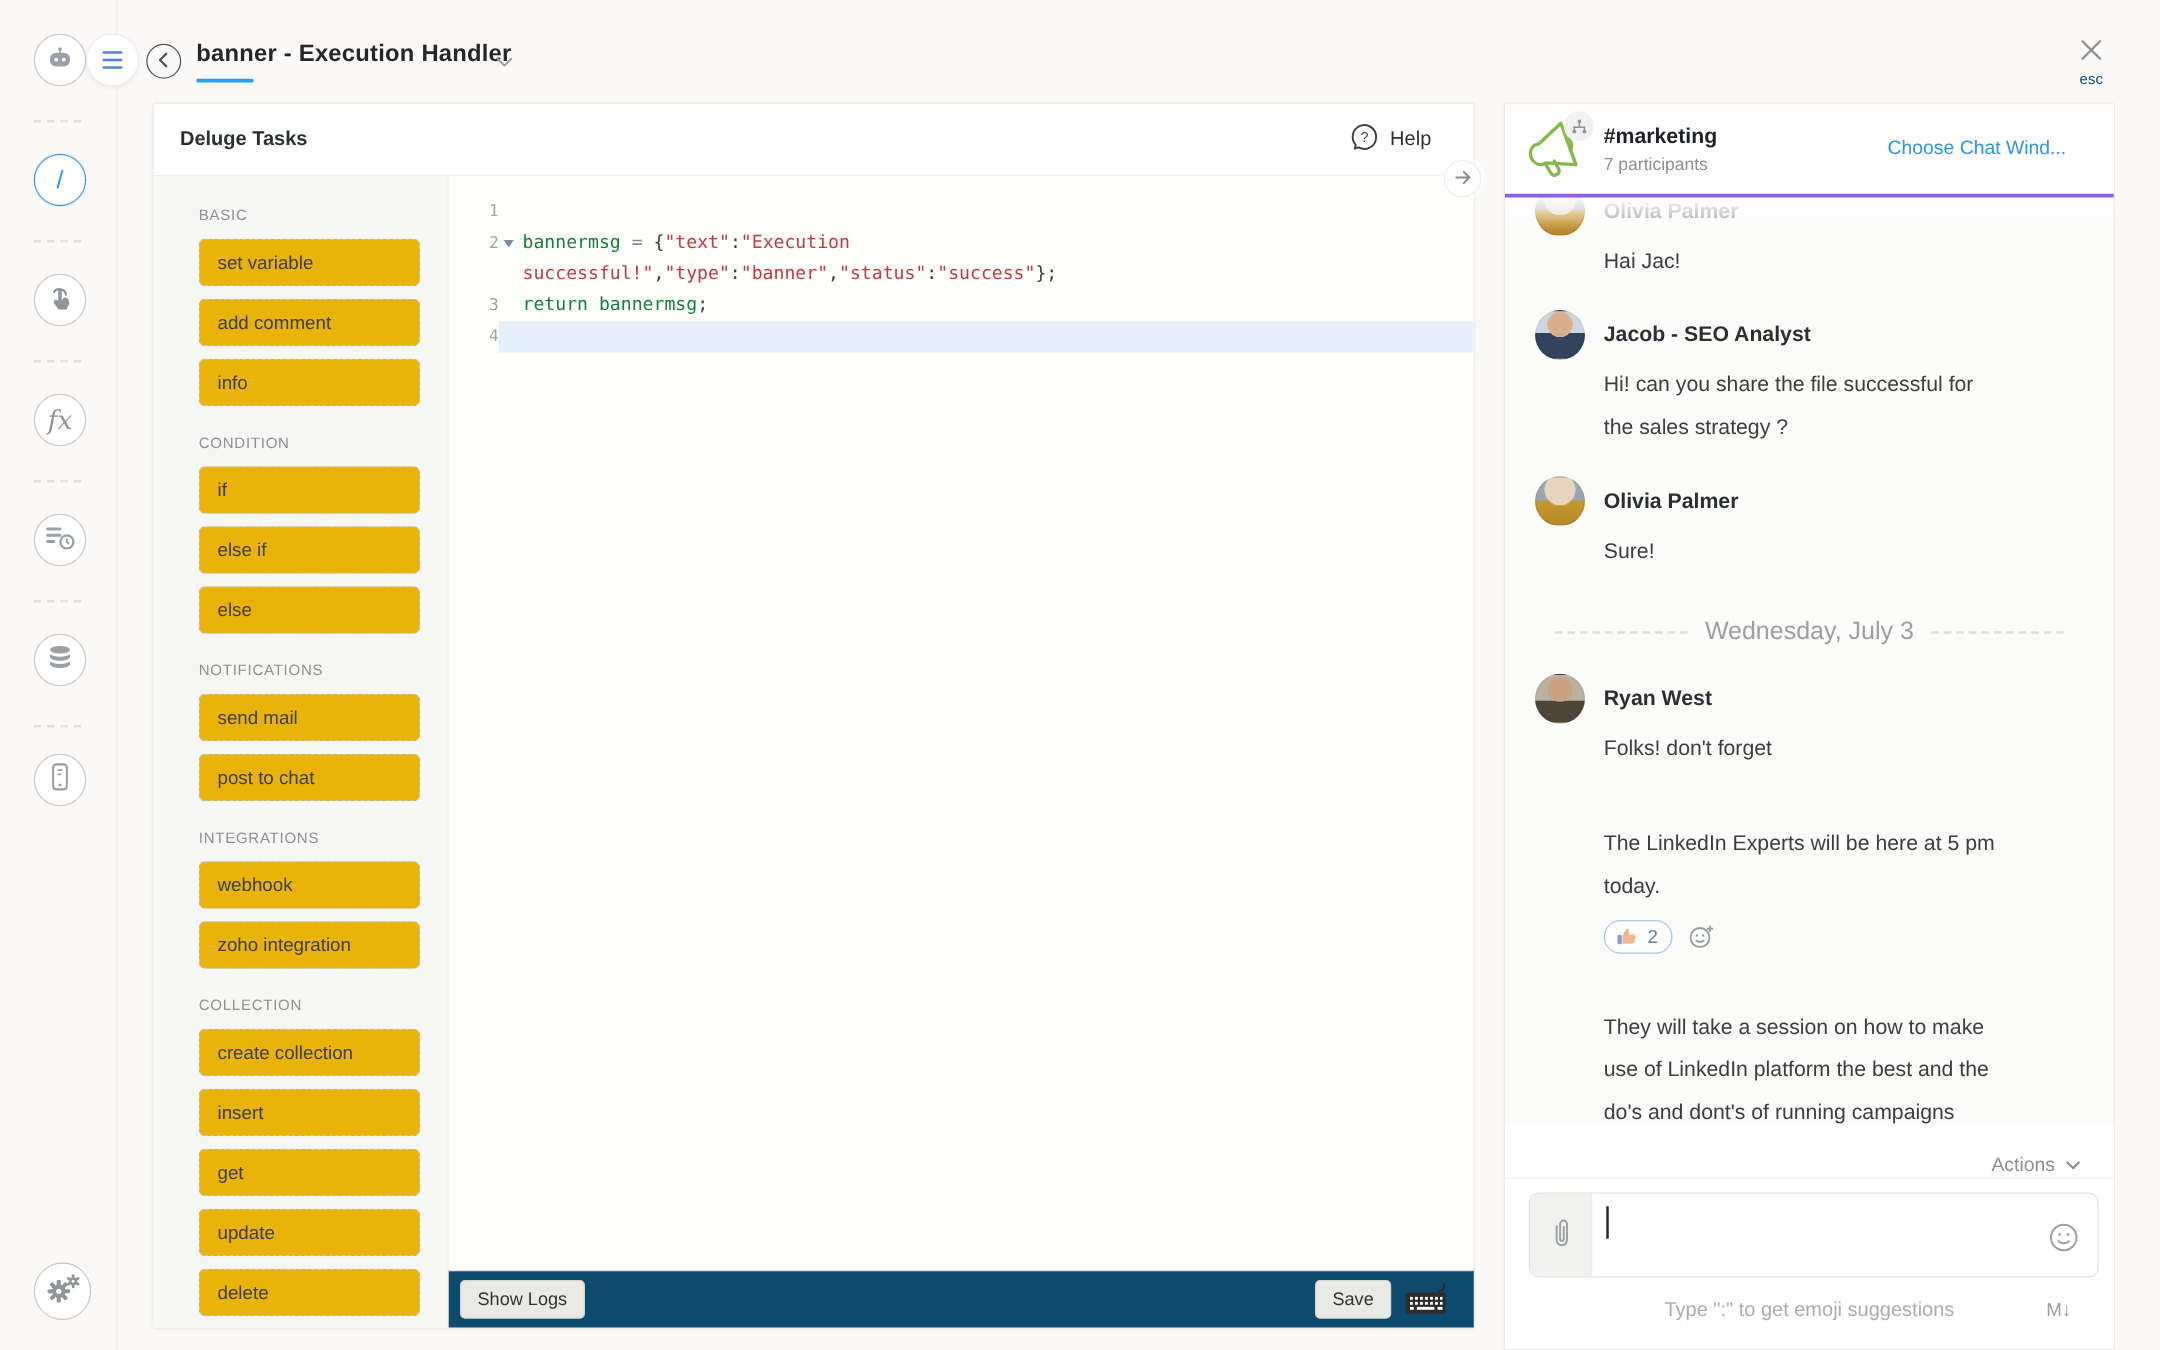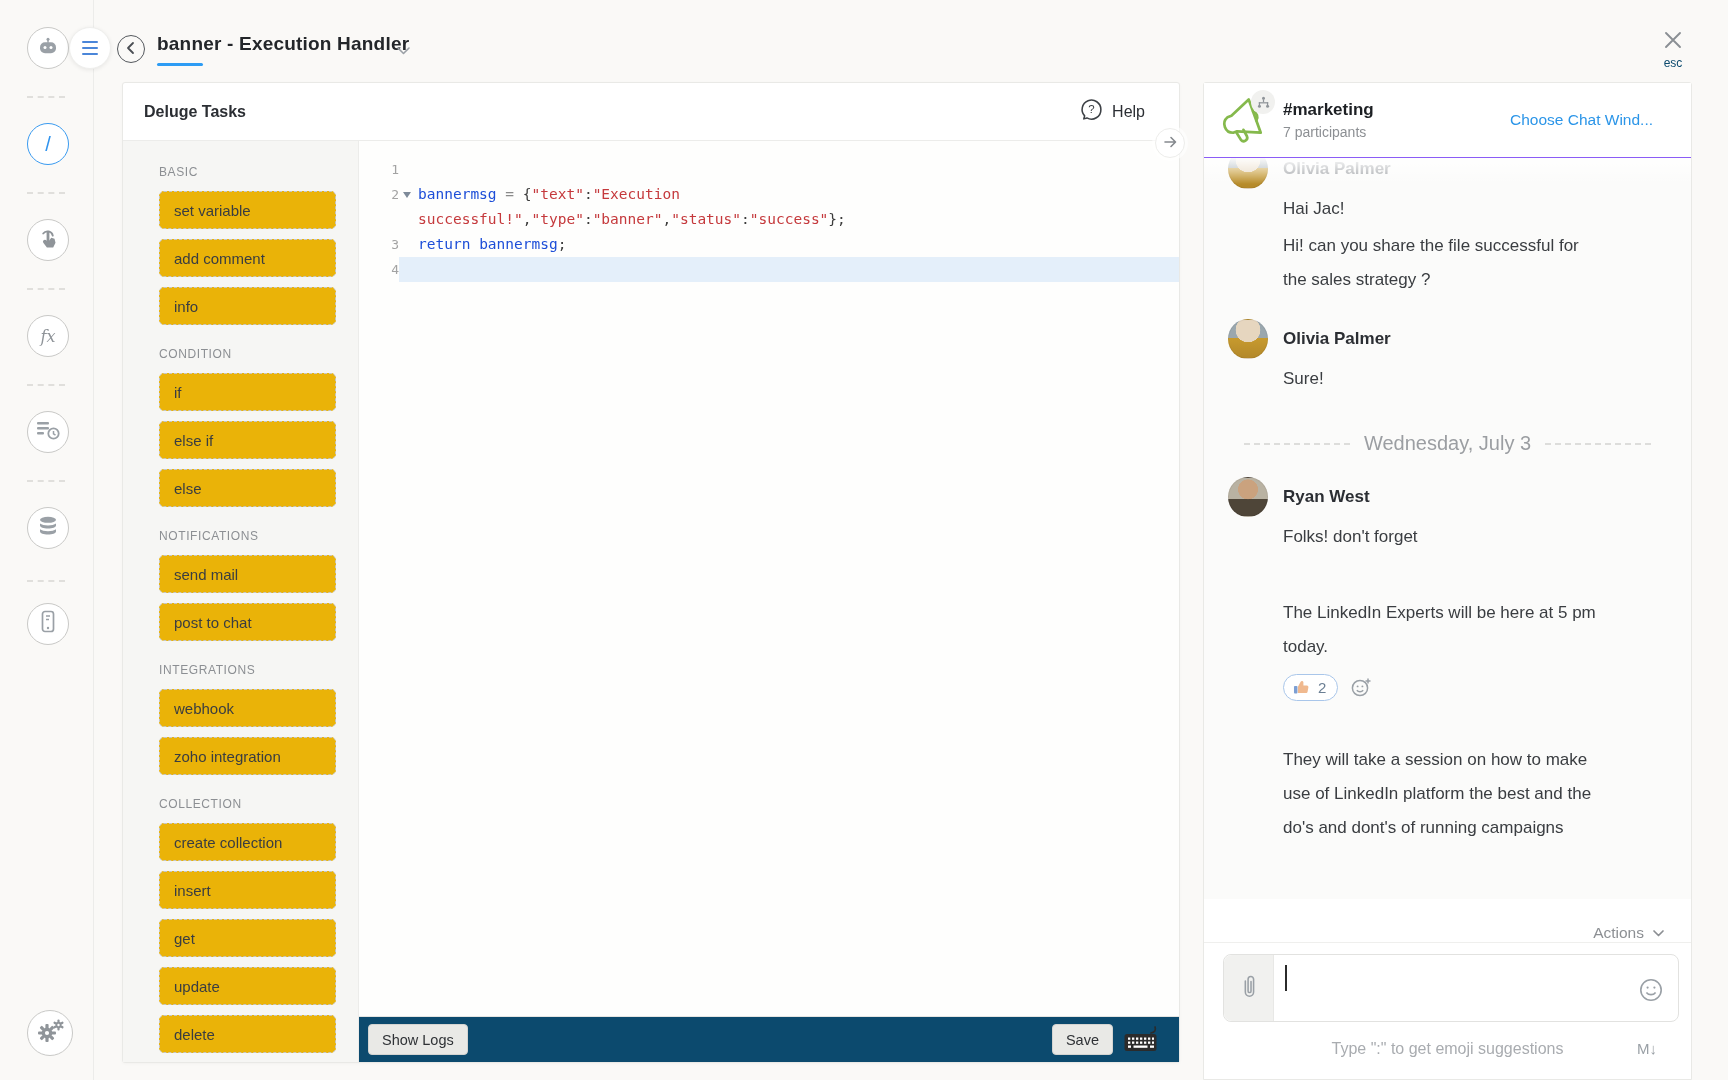--- a/index.html
+++ b/index.html
@@ -7,21 +7,21 @@
   body { font-family:"Liberation Sans", sans-serif; background:#faf9f7; color:#3c3c3c; }
   .app { position:relative; width:1728px; height:1080px; overflow:hidden; }
 
   
   .rail-line { position:absolute; left:93px; top:0; bottom:0; width:1px; background:#ececea; }
   .rail-btn { position:absolute; left:27px; width:42px; height:42px; border-radius:50%;
               background:#fff; border:1px solid #c9c9c7; display:flex; align-items:center; justify-content:center; }
   .rail-btn.active { border:1.6px solid #3a9bf0; color:#2f93ee; }
   .rail-sep { position:absolute; left:27px; width:38px; border-top:2px dashed #e0dfdc; }
   .slash-glyph { font-size:20px; color:#2f93ee; font-weight:400; }
-  .fx-glyph { font-family:"DejaVu Serif", serif; font-style:italic; font-size:16px; color:#8f9499; }
+  .fx-glyph { font-family:"DejaVu Serif", serif; font-style:italic; font-size:21px; color:#8f9499; }
   .hamburger { position:absolute; left:69px; top:27px; width:42px; height:42px; border-radius:50%;
                background:#fff; border:1px solid #efefed; box-shadow:0 1px 4px rgba(0,0,0,.08);
                display:flex; flex-direction:column; gap:3.5px; align-items:center; justify-content:center; }
   .hamburger i { width:16px; height:2.4px; border-radius:2px; background:#4b86d9; display:block; }
 
   
   .back-btn { position:absolute; left:117px; top:35px; width:28px; height:28px; border-radius:50%;
               border:1.6px solid #55595e; background:transparent; display:flex; align-items:center; justify-content:center; }
   .doc-title { position:absolute; left:157px; top:33px; font-size:19px; font-weight:700; color:#23262a; letter-spacing:.2px; }
   .title-underline { position:absolute; left:157px; top:63px; width:46px; height:3px; background:#2d9cf4; border-radius:2px; }
@@ -45,39 +45,39 @@
               border-radius:5px; font-size:15px; color:#3a3d41; text-align:left; padding-left:14px;
               font-family:"Liberation Sans",sans-serif; display:block; }
 
   .code-area { position:absolute; left:236px; top:58px; right:0; bottom:46px; background:#fefefd; overflow:hidden; padding-top:16px; }
   .code-row { display:flex; height:25px; font-family:"DejaVu Sans Mono", monospace; font-size:14.5px; line-height:25px; }
   .gutter { width:40px; text-align:right; color:#a3a3a3; font-size:13px; flex:none; }
   .row-body { flex:1; padding-left:19px; position:relative; white-space:pre; }
   .code-row.active .row-body { background:#e4effa; }
   .fold { position:absolute; left:4px; top:10px; width:0; height:0;
           border-left:4.5px solid transparent; border-right:4.5px solid transparent; border-top:6px solid #7e8a99; }
-  .tk-ident { color:#1d4ed8; } .tk-str { color:#c5393c; } .tk-plain { color:#3c3c3c; } .tk-op { color:#8a8a8a; }
+  .tk-ident { color:#15803d; } .tk-str { color:#c5393c; } .tk-plain { color:#3c3c3c; } .tk-op { color:#8a8a8a; }
 
   .editor-foot { position:absolute; left:236px; right:0; bottom:0; height:46px; background:#0c4a6e;
                  border-top:1px solid #e5e5e2; display:flex; align-items:center; }
   .foot-btn { height:31px; background:#e9e9e6; border:1px solid #d4d4d1; border-radius:4px;
               font-size:14.5px; color:#2f3236; padding:0 13px; font-family:"Liberation Sans",sans-serif; }
   .show-logs { margin-left:9px; }
   .save { margin-left:auto; }
   .kbd-btn { margin:0 20px 0 10px; background:none; border:none; height:30px; }
 
   .expand-btn { position:absolute; left:1032px; top:45px; width:30px; height:30px; border-radius:50%;
                 background:#fff; border:1px solid #ededeb; box-shadow:0 0 0 3px rgba(255,255,255,.6);
                 display:flex; align-items:center; justify-content:center; z-index:5; }
 
   
   .chat-card { position:absolute; left:1203px; top:82px; width:489px; height:998px;
                background:#fbfbfa; border:1px solid #e9e9e6; border-radius:3px 3px 0 0; }
   .chat-head { position:absolute; left:0; top:0; right:0; height:75px; background:#fff; z-index:4;
-               border-bottom:1px solid #8b5cf6; display:flex; align-items:center; }
+               border-bottom:3px solid #8b5cf6; display:flex; align-items:center; }
   .mega-wrap { position:relative; margin-left:13px; width:54px; height:56px; flex:none; }
   .org-badge { position:absolute; right:-4px; top:-2px; width:24px; height:24px; border-radius:50%;
                background:#f1f1ef; display:flex; align-items:center; justify-content:center; }
   .chan-block { margin-left:12px; }
   .chan-name { font-size:17px; font-weight:700; color:#1d2024; }
   .chan-sub { font-size:14px; color:#8c8f93; margin-top:4px; }
   .choose-link { margin-left:auto; margin-right:38px; font-size:15.5px; color:#2b95e8; background:none; border:none;
                  font-family:"Liberation Sans",sans-serif; white-space:nowrap; }
 
   .chat-scroll { position:absolute; left:0; top:75px; right:0; height:743px; overflow:hidden; }
@@ -352,20 +352,24 @@
       </div>
       <button class="choose-link">Choose Chat Wind...</button>
     </div>
 
     <div class="chat-scroll" id="chat-scroll">
         <div class="m-head first faded">
           <span class="avatar av-olivia"></span>
           <span class="m-author">Olivia  Palmer</span>
         </div>
         <div class="m-line first">Hai Jac!</div>
+        <div class="m-head">
+          <span class="avatar av-jacob"></span>
+          <span class="m-author">Jacob - SEO Analyst</span>
+        </div>
         <div class="m-line first">Hi! can you share the file successful for</div>
         <div class="m-line">the sales strategy ?</div>
         <div class="m-head">
           <span class="avatar av-olivia"></span>
           <span class="m-author">Olivia  Palmer</span>
         </div>
         <div class="m-line first">Sure!</div>
         <div class="m-date">
           <span class="dash"></span>
           <span>Wednesday, July 3</span>

